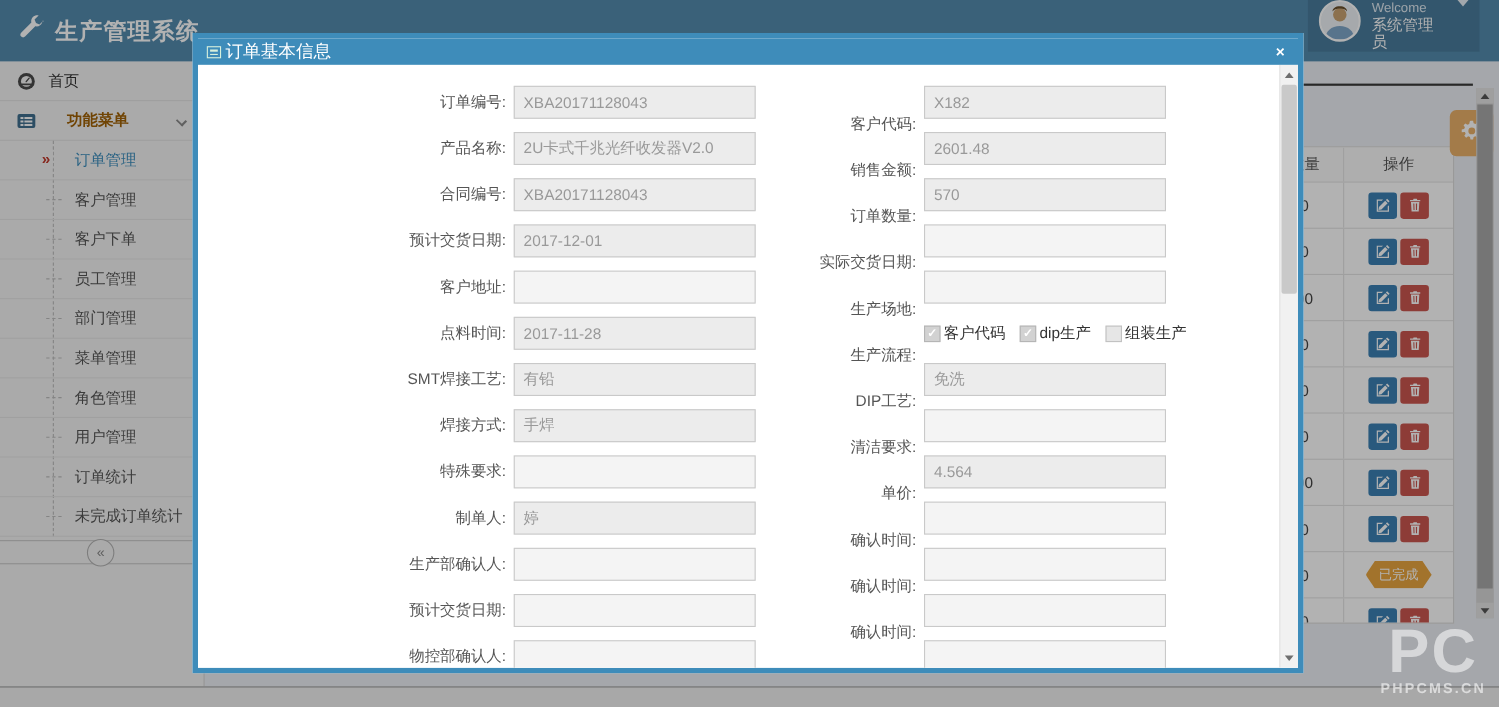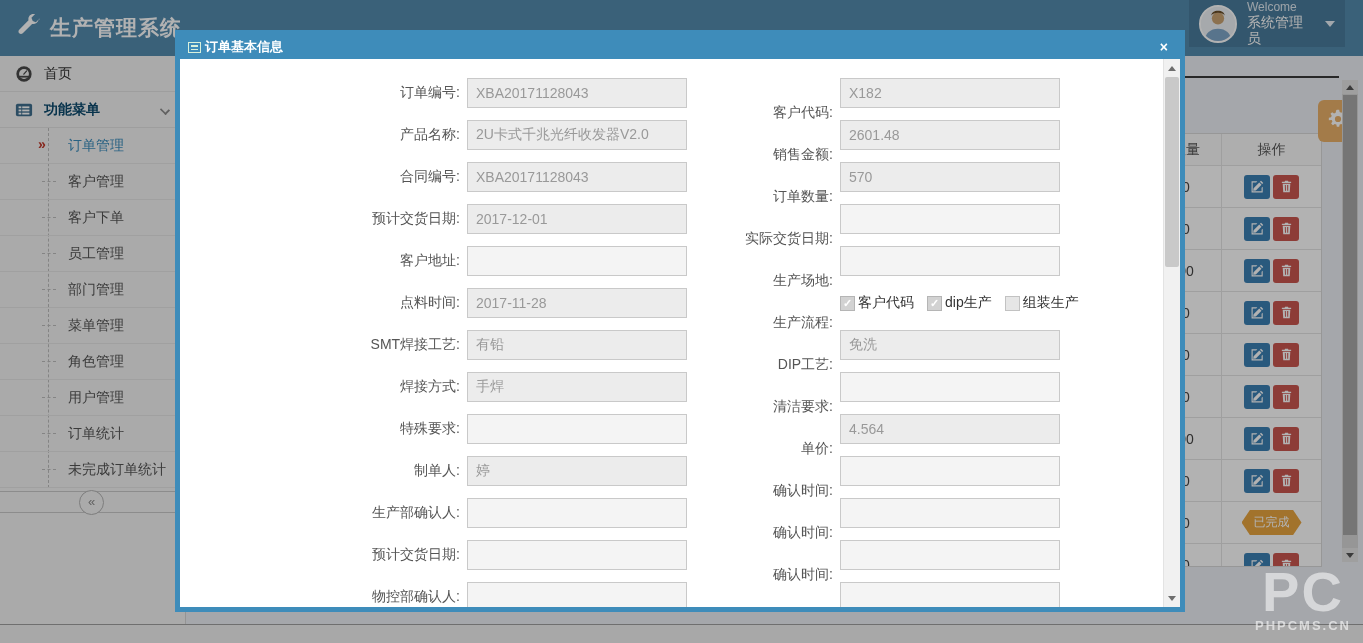--- a/index.html
+++ b/index.html
@@ -6,31 +6,31 @@
   html,body { width:1363px; height:643px; overflow:hidden; }
   body { font-family:"Liberation Sans", sans-serif; background:#ecf0f5; position:relative; }
   .app { position:absolute; inset:0; width:1363px; height:643px; overflow:hidden; }
 
   
   .topbar { position:absolute; left:0; top:0; width:1363px; height:56px; background:#538bae; z-index:1; }
   .logo { position:absolute; left:14px; top:0; height:56px; display:flex; align-items:center; gap:10px; }
   .logo svg { width:26px; height:26px; }
   .logo-title { color:#fff; font-size:21px; font-weight:bold; letter-spacing:1px; }
   .usermenu { position:absolute; right:18px; top:0; height:47px; width:156px; background:rgba(0,0,0,0.10);
-              display:flex; align-items:center; padding:0 10px; gap:10px; cursor:pointer; }
+              display:flex; padding:0 10px; gap:10px; cursor:pointer; }
   .avatar { width:38px; height:38px; border-radius:50%; background:#e9eef3; border:2px solid #fff; overflow:hidden; flex:none; }
   .welcome { color:#dfe9f1; font-size:12px; line-height:15px; }
   .welcome .uname { color:#fff; font-size:14px; }
   .caret-down { width:0; height:0; border-left:5px solid transparent; border-right:5px solid transparent; border-top:6px solid #e8f0f6; margin-left:4px; }
 
   
   .sidebar { position:absolute; left:0; top:56px; width:186px; height:568px; background:#f4f4f4; border-right:1px solid #d5d5d5; z-index:1; }
   .side-row { height:36px; display:flex; align-items:center; border-bottom:1px solid #e3e3e3; color:#333; font-size:14px; cursor:pointer; }
   .side-row .sicon { width:20px; margin:0 10px 0 14px; display:flex; justify-content:center; }
-  .side-group { font-weight:bold; color:#0c4a6e; position:relative; }
+  .side-group { font-weight:bold; color:#a16207; position:relative;gap:17px; }
   .side-chev { position:absolute; right:16px; top:14px; width:8px; height:8px; border-right:2px solid #8a8a8a; border-bottom:2px solid #8a8a8a; transform:rotate(45deg) scaleY(0.8); }
   .side-sub { position:relative; }
   .side-sub::before { content:""; position:absolute; left:48px; top:0; bottom:0; border-left:1px dashed #bdbdbd; }
   .side-item { height:36px; display:flex; align-items:center; border-bottom:1px solid #e6e6e6; font-size:14px; color:#555; cursor:pointer; position:relative; }
   .side-item::before { content:""; position:absolute; left:42px; top:17px; width:14px; border-top:1px dashed #bdbdbd; }
   .side-item .marker { position:absolute; left:36px; top:8px; color:#c0392b; font-size:14px; font-weight:bold; display:none; background:#f4f4f4; padding:0 2px; }
   .side-item.active::before { display:none; }
   .side-item.active .marker { display:block; }
   .side-item .side-label { margin-left:68px; }
   .side-item.active .side-label { color:#3c8dbc; }
@@ -73,21 +73,21 @@
 
   
   .overlay { position:absolute; inset:0; background:rgba(0,0,0,0.30); z-index:10; }
 
   
   .modal { position:absolute; left:175px; top:30px; width:1010px; height:582px; z-index:20; border:5px solid #3e8cba; background:#fff; }
   .modal-titlebar { height:24px; background:#3e8cba; display:flex; align-items:center; padding:0 8px; }
   .mt-icon { width:13px; height:11px; border:1px solid #d8f0dc; margin-right:4px; position:relative; flex:none; }
   .mt-icon::before { content:""; position:absolute; left:2px; right:2px; top:2px; border-top:2px solid #d8f0dc; }
   .mt-icon::after  { content:""; position:absolute; left:2px; right:2px; top:6px; border-top:1px solid #d8f0dc; }
-  .modal-title { color:#fff; font-size:13px; font-weight:bold; flex:1; }
+  .modal-title { color:#fff; font-size:16px; font-weight:normal; flex:1; }
   .modal-close { color:#fff; font-size:14px; font-weight:bold; cursor:pointer; padding:0 4px; line-height:20px; }
   .modal-body { position:relative; width:1000px; height:548px; background:#fff; overflow:hidden; }
 
   
   .m-scroll { position:absolute; right:0; top:0; width:17px; height:548px; background:#f1f1f1; border-left:1px solid #e3e3e3; }
   .ms-up, .ms-down { position:absolute; left:0; width:16px; height:16px; }
   .ms-up { top:1px; } .ms-down { bottom:1px; }
   .ms-up .tri-up { border-bottom-color:#6e6e6e; margin:6px auto; }
   .ms-down .tri-down { border-top-color:#6e6e6e; margin:6px auto; }
   .ms-thumb { position:absolute; left:1px; top:18px; width:14px; height:190px; background:#c9c9c9; border-radius:2px; }

